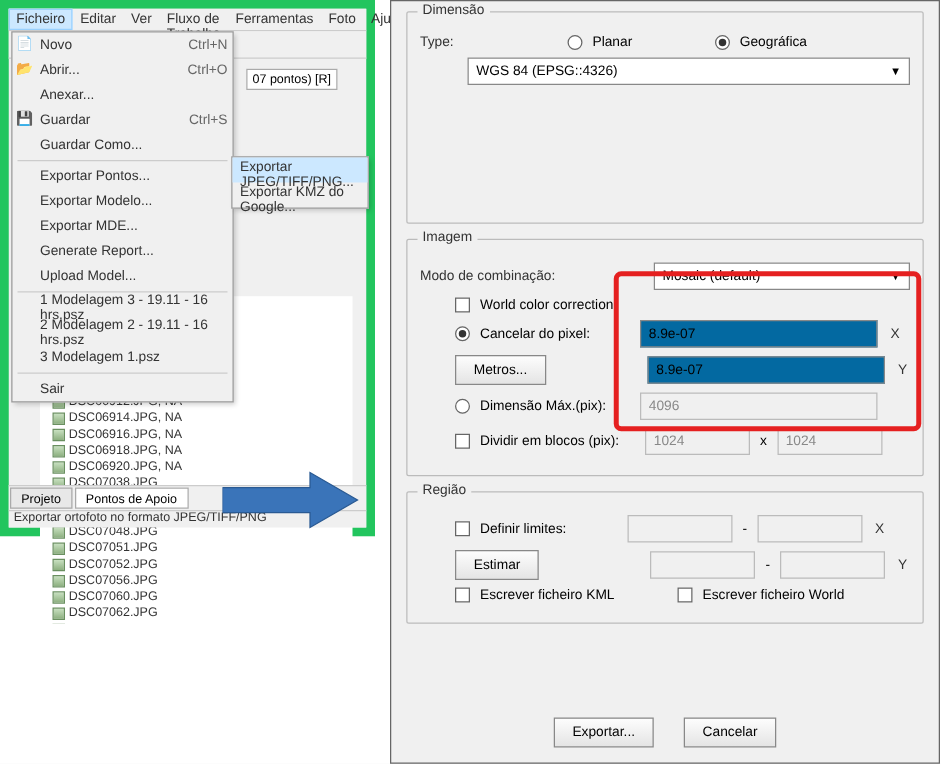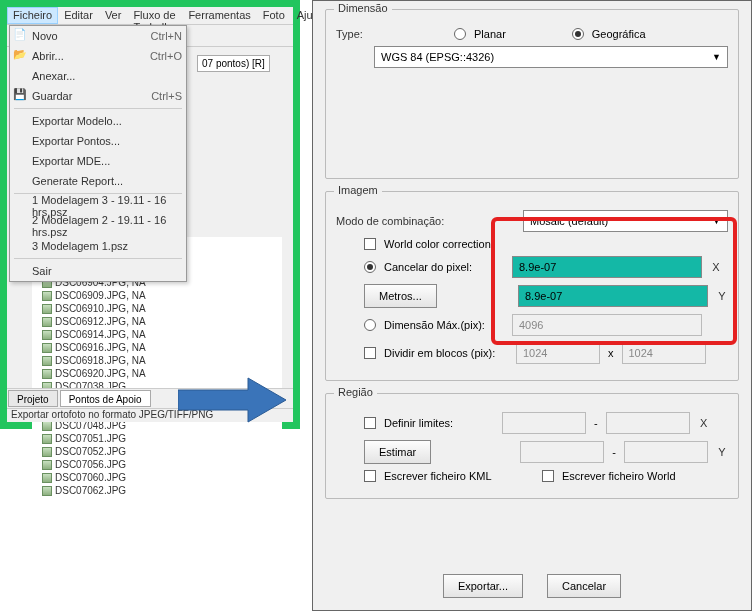--- a/index.html
+++ b/index.html
@@ -43,21 +43,21 @@
 .right-panel { position:absolute; left:312px; top:0; width:440px; height:611px; border:1px solid #666; background:#f0f0f0; padding:8px 12px; }
 .group { border:1px solid #bbb; border-radius:2px; padding:12px 10px 10px 10px; margin-bottom:12px; position:relative; }
 .group .glabel { position:absolute; top:-8px; left:8px; background:#f0f0f0; padding:0 4px; color:#333; font-size:11px;}
 .row { display:flex; align-items:center; margin:6px 0; gap:8px; }
 .row .lbl { width:150px; color:#333; }
 .radio { width:12px; height:12px; border:1px solid #666; border-radius:50%; display:inline-flex; align-items:center; justify-content:center; background:#fff;}
 .radio.sel::after { content:""; width:6px; height:6px; background:#333; border-radius:50%; }
 .checkbox { width:12px; height:12px; border:1px solid #666; background:#fff; display:inline-block;}
 .combo { flex:1; height:22px; border:1px solid #888; background:#fff; display:flex; align-items:center; padding:0 6px; justify-content:space-between;margin-left:38px;}
 .combo .tri { font-size:9px; }
-.txt { height:22px; border:1px solid #888; background:#14b8a6; padding:0 6px; display:flex; align-items:center;}
+.txt { height:22px; border:1px solid #888; background:#0369a1; padding:0 6px; display:flex; align-items:center;}
 .txt.dis { background:#f0f0f0; color:#888; border-color:#bbb;}
 .btn { height:24px; padding:0 14px; border:1px solid #888; background:linear-gradient(#fdfdfd,#e4e4e4); display:inline-flex; align-items:center; cursor:default;}
 .suffix { width:12px; text-align:center; color:#333;}
 
 .redbox { position:absolute; border:4px solid #e52020; border-radius:6px; pointer-events:none;}
 
 .footer-row { position:absolute; bottom:12px; left:0; width:100%; display:flex; justify-content:center; gap:24px;}
 </style>
 </head>
 <body>
@@ -92,49 +92,59 @@
         <span class="shortcut">Ctrl+O</span>
       </div>
     <div class="drow">
         <span>Anexar...</span>
       </div>
     <div class="drow">
         <span class="drowicon">💾</span>
         <span>Guardar</span>
         <span class="shortcut">Ctrl+S</span>
       </div>
+    <div class="drow">
+        <span>Guardar Como...</span>
+      </div>
     <div class="sep"></div>
     <div class="drow">
+        <span>Exportar Pontos...</span>
+      </div>
+    <div class="drow">
         <span>Exportar Modelo...</span>
       </div>
     <div class="drow">
-        <span>Exportar Pontos...</span>
-      </div>
-    <div class="drow">
         <span>Exportar MDE...</span>
       </div>
     <div class="drow">
         <span>Generate Report...</span>
       </div>
+    <div class="drow">
+        <span>Upload Model...</span>
+      </div>
     <div class="sep"></div>
     <div class="drow">
         <span>1 Modelagem 3 - 19.11 - 16 hrs.psz</span>
       </div>
     <div class="drow">
         <span>2 Modelagem 2 - 19.11 - 16 hrs.psz</span>
       </div>
     <div class="drow">
         <span>3 Modelagem 1.psz</span>
       </div>
     <div class="sep"></div>
     <div class="drow">
         <span>Sair</span>
       </div>
   </div>
 
+  <div class="submenu">
+    <div class="srow hl">Exportar JPEG/TIFF/PNG...</div>
+    <div class="srow">Exportar KMZ do Google...</div>
+  </div>
 
   <div class="file-tree" id="file-tree">
       <div class="frow">
         <span class="ficon"></span>
         <span>DSC06896.JPG, NA</span>
       </div>
       <div class="frow">
         <span class="ficon"></span>
         <span>DSC06898.JPG, NA</span>
       </div>

